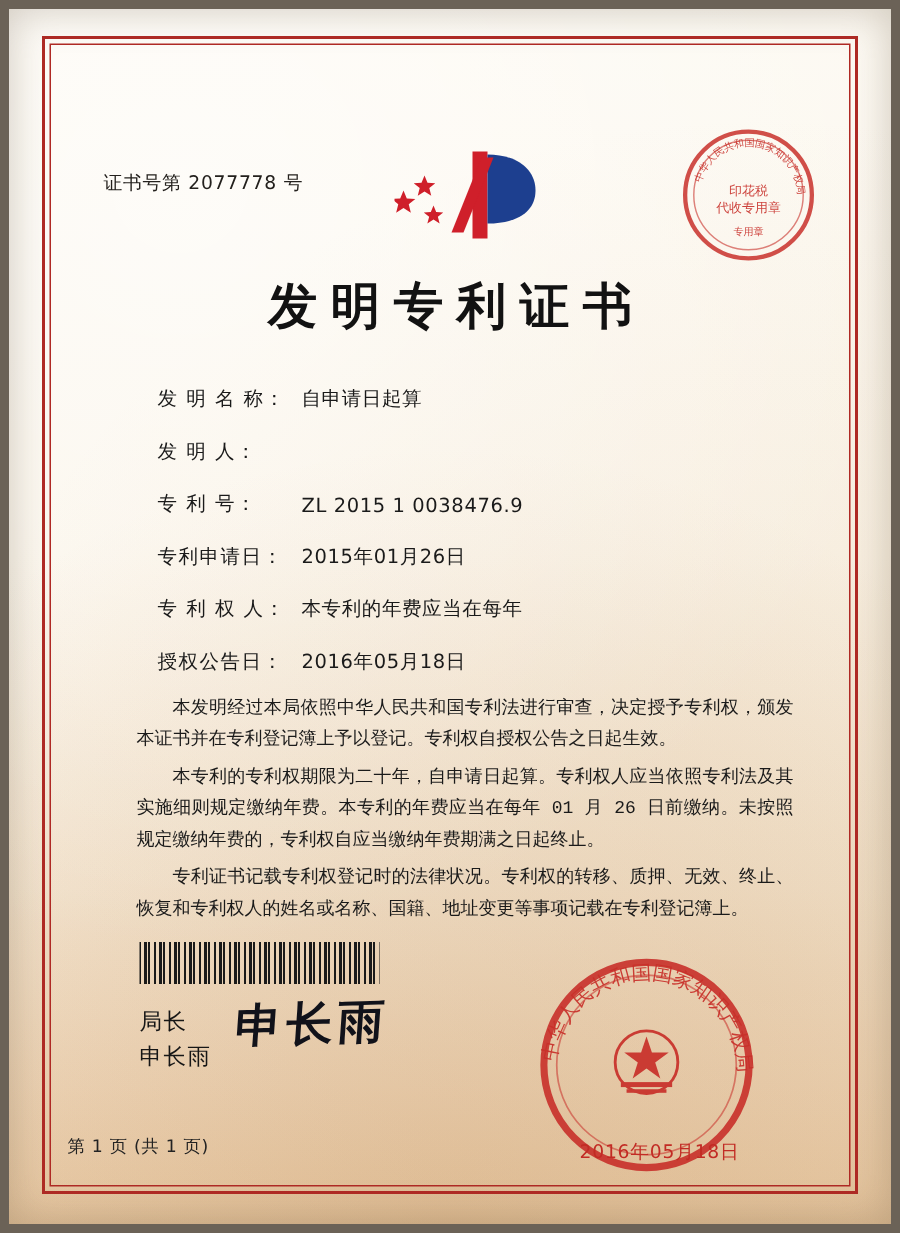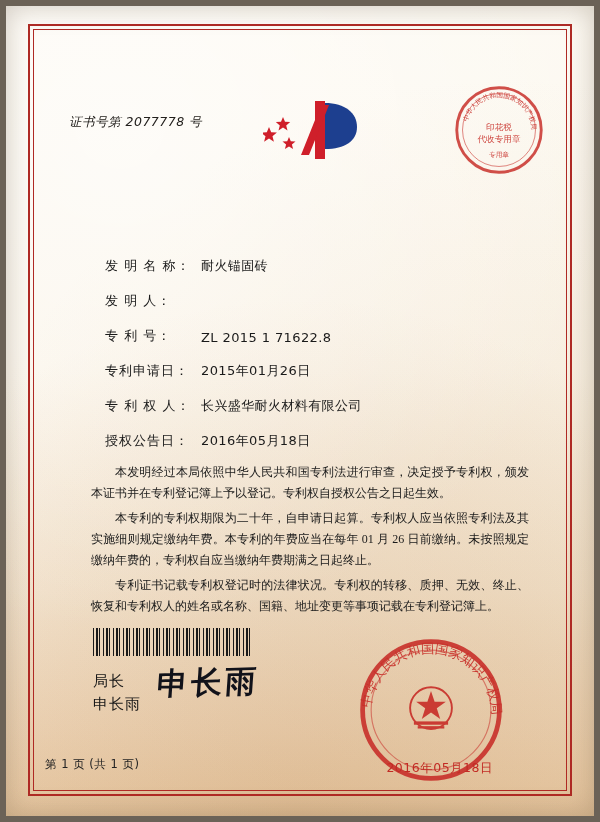--- a/index.html
+++ b/index.html
@@ -71,21 +71,20 @@
 
   
   #cert-number {
     position: absolute;
     left: 24px;
     top: 72px;
     font-family: "DejaVu Sans", sans-serif;
     font-size: 12.5px;
     letter-spacing: 0.5px;
     color: #23201d;
-    font-style: italic;
   }
 
   #logo {
     position: absolute;
     left: 218px;
     top: 55px;
     width: 110px;
     height: 66px;
   }
 
@@ -140,21 +139,21 @@
   
   #paragraphs {
     position: absolute;
     left: 46px;
     right: 26px;
     top: 420px;
     font-size: 12px;
     line-height: 1.72;
     color: #1a1a1a;
     text-align: justify;
-    font-family: Liberation Serif, serif;
+    font-family: Liberation Mono, monospace;
   }
   #paragraphs p {
     margin: 0 0 5px 0;
     text-indent: 24px;
   }
 
   
   #barcode {
     position: absolute;
     left: 48px;
@@ -258,40 +257,41 @@
       <circle cx="50" cy="50" r="38" fill="none" stroke="#c8302a" stroke-width="1" opacity="0.6"></circle>
       <path id="topArc" d="M16,50 A34,34 0 0 1 84,50" fill="none"></path>
       <text class="seal-text" opacity="0.9">
         <textPath href="#topArc" startOffset="8%">中华人民共和国国家知识产权局</textPath>
       </text>
       <text x="50" y="50" class="seal-text" text-anchor="middle" opacity="0.9" style="font-size:9px;">印花税</text>
       <text x="50" y="62" class="seal-text" text-anchor="middle" opacity="0.9" style="font-size:9px;">代收专用章</text>
       <text x="50" y="78" class="seal-text" text-anchor="middle" opacity="0.9" style="font-size:7px;">专用章</text>
     </svg>
 
+    <div id="main-title">发明专利证书</div>
 
     <div id="fields">
       <div class="field-row">
         <span class="field-label">发 明 名 称：</span>
-        <span class="field-value">耐火锚固砖</span>
+        <span class="field-value">自申请日起算</span>
       </div>
       <div class="field-row">
         <span class="field-label">发 明 人：</span>
       </div>
       <div class="field-row">
         <span class="field-label">专 利 号：</span>
-        <span class="field-value">ZL 2015 1 71622.8</span>
+        <span class="field-value">ZL 2015 1 0038476.9</span>
       </div>
       <div class="field-row">
         <span class="field-label">专利申请日：</span>
         <span class="field-value">2015年01月26日</span>
       </div>
       <div class="field-row">
         <span class="field-label">专 利 权 人：</span>
-        <span class="field-value">长兴盛华耐火材料有限公司</span>
+        <span class="field-value">本专利的年费应当在每年</span>
       </div>
       <div class="field-row">
         <span class="field-label">授权公告日：</span>
         <span class="field-value">2016年05月18日</span>
       </div>
     </div>
 
     <div id="paragraphs">
       <p>本发明经过本局依照中华人民共和国专利法进行审查，决定授予专利权，颁发本证书并在专利登记簿上予以登记。专利权自授权公告之日起生效。</p>
       <p>本专利的专利权期限为二十年，自申请日起算。专利权人应当依照专利法及其实施细则规定缴纳年费。本专利的年费应当在每年 01 月 26 日前缴纳。未按照规定缴纳年费的，专利权自应当缴纳年费期满之日起终止。</p>

